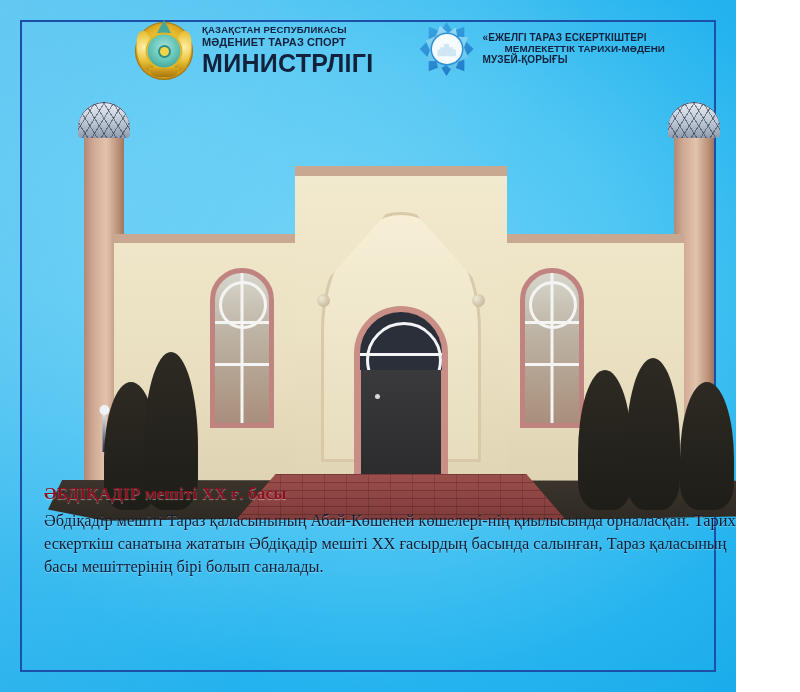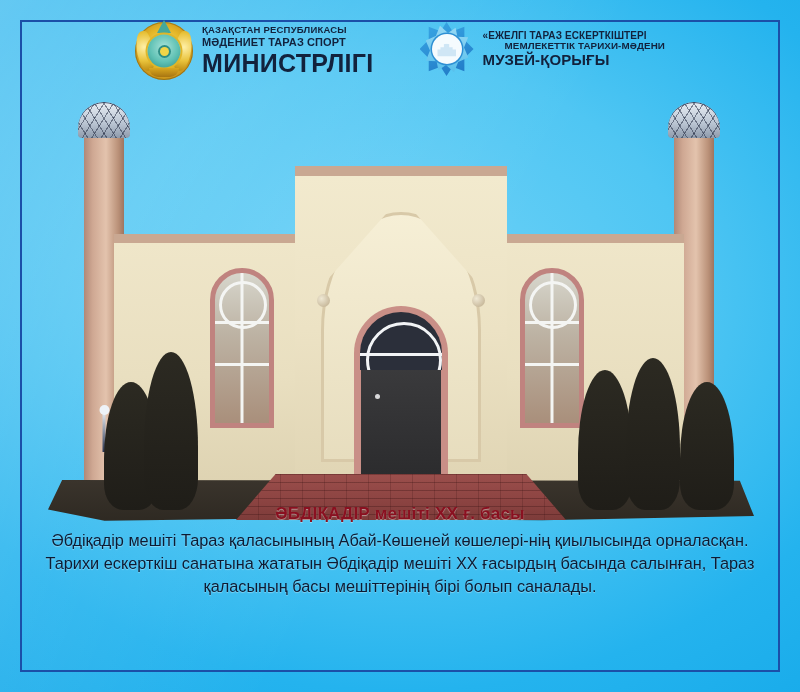--- a/index.html
+++ b/index.html
@@ -6,21 +6,21 @@
   html,body{ background:#ffffff; }
   body{
     width:800px; height:692px;
     font-family:"Liberation Sans", sans-serif;
     overflow:hidden;
   }
 
   
   #poster{
     position:relative;
-    width:800px; height:692px;
+    width:736px; height:692px;
     background:
       radial-gradient(ellipse 95% 85% at 50% 42%, #6fd2f7 0%, #4fc6f3 38%, #24b3ee 68%, #12a7e8 100%);
     overflow:hidden;
   }
   
   #poster-sheen{
     position:absolute; inset:0;
     background:linear-gradient(118deg, rgba(255,255,255,.30) 0%, rgba(255,255,255,.10) 30%, rgba(255,255,255,0) 55%);
     pointer-events:none;
   }
@@ -99,21 +99,21 @@
     background:#cfe6f5;
     clip-path:polygon(0% 100%,0% 45%,18% 45%,18% 28%,36% 28%,36% 6%,50% 0%,64% 6%,64% 28%,82% 28%,82% 45%,100% 45%,100% 100%);
   }
 
   .logo-text{ color:#12223d; line-height:1.12; }
   .lt-1{ font-size:9.5px; font-weight:bold; letter-spacing:.2px; }
   .lt-2{ font-size:11px; font-weight:bold; letter-spacing:.1px; }
   .lt-3{ font-size:25px; font-weight:bold; letter-spacing:.3px; margin-top:1px; }
   .rt-1{ font-size:10px; font-weight:bold; letter-spacing:.1px; }
   .rt-2{ font-size:9.8px; font-weight:bold; letter-spacing:.1px;padding-left:22px; }
-  .rt-3{ font-size:15px; font-weight:bold; letter-spacing:.1px; }
+  .rt-3{ font-size:10px; font-weight:bold; letter-spacing:.1px; }
 
   
   #photo{
     position:absolute; left:48px; top:92px; width:706px; height:392px;
   }
   .minaret{
     position:absolute; bottom:0; width:40px;
     background:linear-gradient(90deg,#b08877 0%,#cfa893 22%,#e3c3ad 55%,#bb9279 85%,#9e7561 100%);
   }
   .min-left{ left:36px; height:352px; }
@@ -231,23 +231,22 @@
     border-radius:50% 50% 35% 35% / 60% 60% 20% 20%;
   }
   .tr-1{ left:56px; height:128px; }
   .tr-2{ left:96px; height:158px; }
   .tr-3{ right:122px; height:140px; }
   .tr-4{ right:74px; height:152px; }
   .tr-5{ right:20px; height:128px; }
 
   
   #caption{
-    position:absolute; left:44px; top:504px; width:712px;
-    text-align:center;
-    font-family:Liberation Sans, sans-serif;
+    position:absolute; left:44px; top:484px; width:712px;
+    font-family:Liberation Serif, serif;
   }
   #cap-title{
     font-size:17px; font-weight:bold; color:#8a1020;
     text-shadow:0 1px 1px rgba(255,255,255,.45);
     margin-bottom:5px;
     letter-spacing:.2px;
   }
   #cap-body{
     font-size:16.3px; color:#0d1b33; line-height:1.42;
     text-shadow:0 1px 1px rgba(255,255,255,.35);

